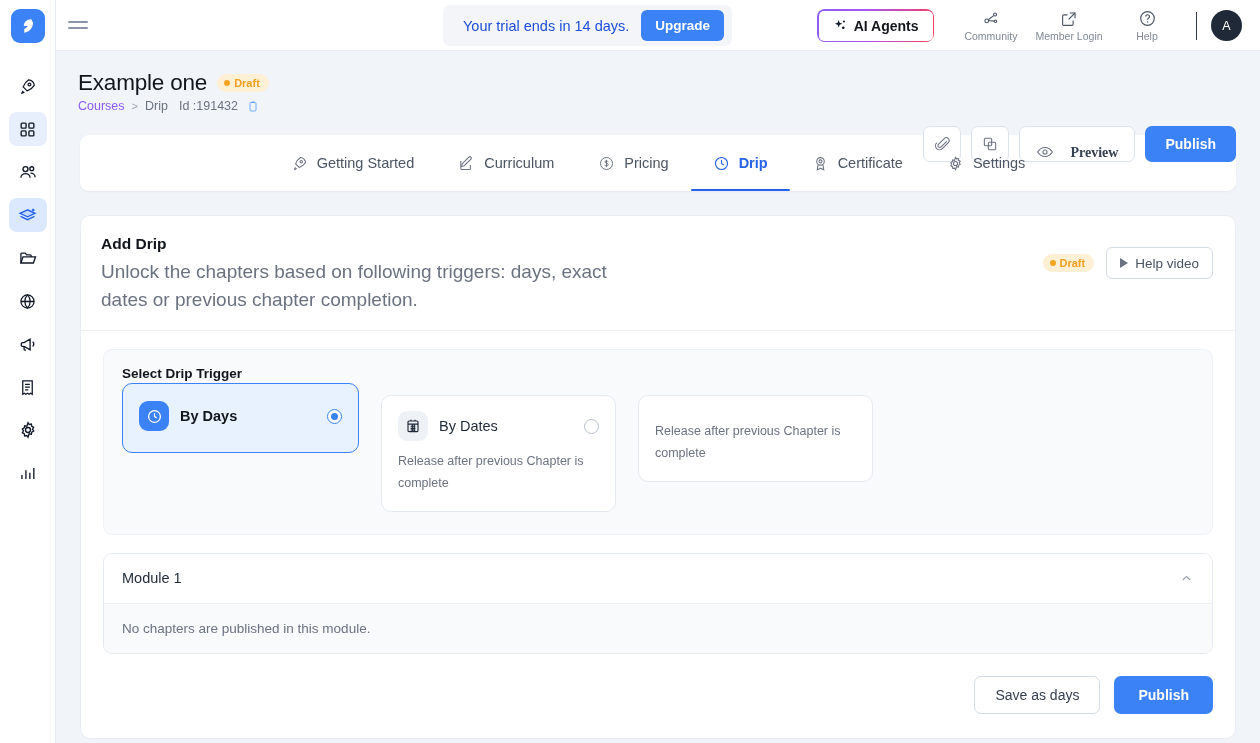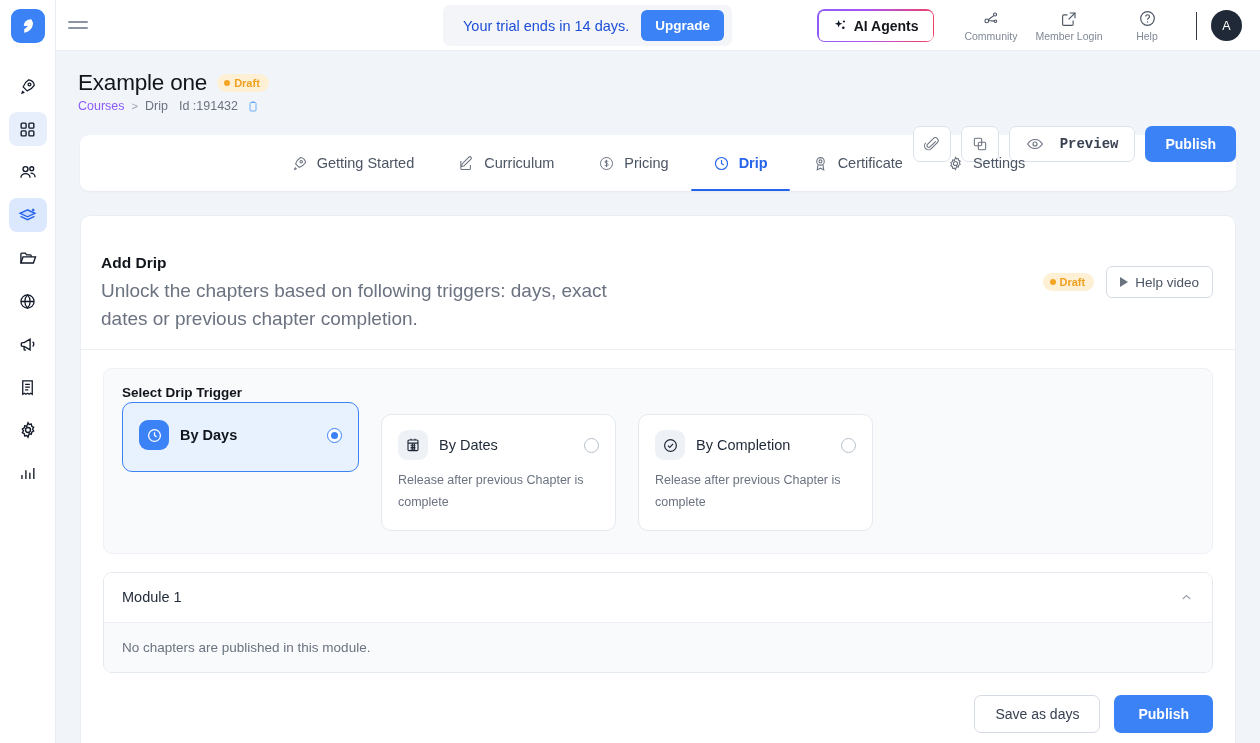--- a/index.html
+++ b/index.html
@@ -106,22 +106,22 @@
   .crumb-id { color: #6b7280; margin-left: 4px; }
   .copy-ico { margin-left: 2px; cursor: pointer; display:inline-flex; }
 
   .head-actions { position: absolute; right: 24px; top: 75px; display: flex; align-items: center; gap: 10px; }
   .icon-btn {
     width: 38px; height: 36px; border: 1px solid #dde3ec; border-radius: 7px;
     background: #fff; display: flex; align-items: center; justify-content: center; cursor: pointer;
   }
   .preview-btn {
     height: 36px; border: 1px solid #dde3ec; border-radius: 7px; background: #fff;
-    display: flex; align-items: center; gap: 16px; padding: 0 16px; cursor: pointer;
-    font-size: 14px; font-weight: bold; color: #374151; font-family: Liberation Mono, monospace;
+    display: flex; align-items: flex-end; gap: 16px; padding: 0 16px; cursor: pointer;
+    font-size: 14px; font-weight: bold; color: #374151; font-family: Liberation Serif, serif;
   }
   .publish-btn {
     height: 36px; border: none; border-radius: 7px; background: #3b82f6; color: #fff;
     font-size: 14px; font-weight: bold; padding: 0 20px; cursor: pointer; font-family: inherit;
   }
 
   
   .tabs-card {
     margin: 0 24px; background: #fff; border-radius: 9px; height: 56px;
     display: flex; align-items: center; justify-content: center; gap: 0;
@@ -135,21 +135,21 @@
   .tab.active:after {
     content: ""; position: absolute; left: 0; right: 0; bottom: 0; height: 2.5px;
     background: #2563eb; border-radius: 2px;
   }
 
   
   .content-card {
     margin: 24px 24px 0 24px; background: #fff; border-radius: 10px;
     border: 1px solid #e9eef5; overflow: hidden;
   }
-  .drip-head { display: flex; align-items: flex-start; padding: 19px 22px 17px 20px; gap: 16px; margin-top: 19px; }
+  .drip-head { display: flex; align-items: flex-start; padding: 19px 22px 17px 20px; gap: 16px; }
   .drip-head-left { flex: 1; }
   .drip-title { font-size: 15.5px; font-weight: bold; color: #11151c; }
   .drip-sub { margin-top: 5px; font-size: 19px; color: #6b7280; line-height: 1.45; max-width: 520px; }
   .drip-head-right { display: flex; align-items: center; gap: 12px; padding-top: 12px; }
   .help-video {
     height: 32px; border: 1px solid #d5dbe4; border-radius: 6px; background: #fff;
     display: flex; align-items: center; gap: 7px; padding: 0 13px; cursor: pointer;
     font-size: 13.5px; color: #4b5563; font-family: inherit;
   }
   .play-tri { width: 0; height: 0; border-left: 8px solid #6b7280; border-top: 5.5px solid transparent; border-bottom: 5.5px solid transparent; }
@@ -483,30 +483,20 @@
                 <path d="M4.5 9.2h15M9 4.5V2.6M15 4.5V2.6M8.4 12.4h7.2M8.4 15.6h7.2M8.4 18h7.2M11 9.2v11M14 9.2v11"></path>
               </svg>
             </span>
             <span class="tcard-label">By Dates</span>
             <span class="radio"></span>
           </div>
           <div class="tcard-desc">Release after previous Chapter is complete</div>
         </div>
 
         <div class="tcard">
-          <div class="tcard-top">
-            <span class="tcard-ico">
-              <svg width="17" height="17" viewBox="0 0 24 24" fill="none" stroke="currentColor" stroke-width="1.7">
-                <circle cx="12" cy="12" r="8.3"></circle>
-                  <path d="M8.4 12.2l2.6 2.5 4.6-5"></path>
-              </svg>
-            </span>
-            <span class="tcard-label">By Completion</span>
-            <span class="radio"></span>
-          </div>
           <div class="tcard-desc">Release after previous Chapter is complete</div>
         </div>
 
       </div>
     </div>
 
     <div class="module">
       <div class="module-head">
         <span class="module-name">Module 1</span>
         <span>

